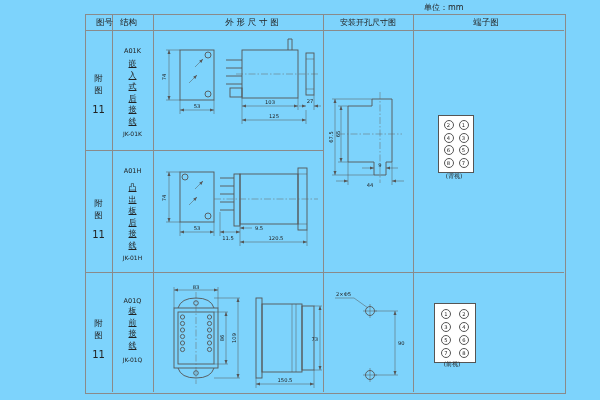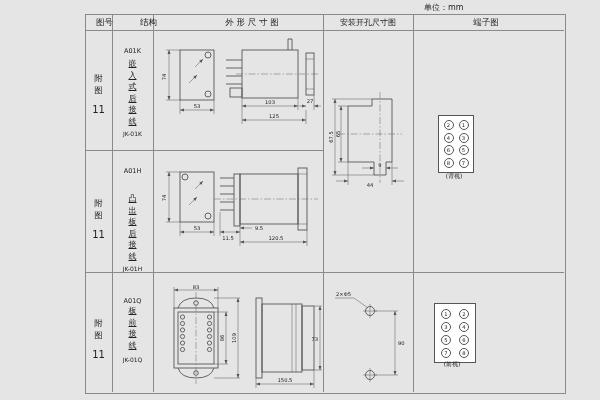--- a/index.html
+++ b/index.html
@@ -1,16 +1,16 @@
 <!DOCTYPE html>
 <html><head>
 <meta charset="utf-8">
 <style>
   html,body{margin:0;padding:0;background:#ffffff;}
-  #canvas{position:relative;width:600px;height:400px;background:#e5e5e5;overflow:hidden;
+  #canvas{position:relative;width:600px;height:400px;background:#7dd3fc;overflow:hidden;
           font-family:"DejaVu Sans","Liberation Sans",sans-serif;color:#222;}
   .abs{position:absolute;}
   .bl{position:absolute;background:#8a8a8a;}
   .hdr{position:absolute;top:17px;font-size:8.5px;color:#222;text-align:center;white-space:nowrap;}
   .ctr{text-align:center;}
   .vchars{width:11px;margin:0 auto;word-break:break-all;line-height:11.5px;font-size:8px;text-align:center;text-decoration:underline;}
   .vfig{width:12px;margin:8px auto;word-break:break-all;line-height:12px;font-size:8.5px;text-align:center;}
   .model{font-size:6.5px;}
   .code{font-size:6px;}
   .fignum{font-size:10px;}
@@ -37,21 +37,21 @@
   <div class="abs" style="left:85px;top:14px;width:479px;height:378px;border:1px solid #8a8a8a;"></div>
   <div class="bl" style="left:112px;top:14px;width:1px;height:378px;"></div>
   <div class="bl" style="left:153px;top:14px;width:1px;height:378px;"></div>
   <div class="bl" style="left:323px;top:14px;width:1px;height:378px;"></div>
   <div class="bl" style="left:413px;top:14px;width:1px;height:378px;"></div>
   <div class="bl" style="left:85px;top:30px;width:479px;height:1px;"></div>
   <div class="bl" style="left:85px;top:150px;width:238px;height:1px;"></div>
   <div class="bl" style="left:85px;top:272px;width:479px;height:1px;"></div>
 
   <div class="hdr" style="left:91px;width:27px;">图号</div>
-  <div class="hdr" style="left:128px;width:41px;">结构</div>
+  <div class="hdr" style="left:108px;width:41px;">结构</div>
   <div class="hdr" style="left:167px;width:170px;">外 形 尺 寸 图</div>
   <div class="hdr" style="left:323px;width:90px;font-size:8px;font-family:Liberation Mono, monospace;">安装开孔尺寸图</div>
   <div class="hdr" style="left:413px;width:146px;">端子图</div>
 
   <div class="abs ctr" style="left:85px;top:64px;width:27px;">
     <div class="vfig">附图</div>
     <div class="fignum">11</div>
   </div>
   <div class="abs ctr" style="left:85px;top:189px;width:27px;">
     <div class="vfig">附图</div>
@@ -62,21 +62,21 @@
     <div class="fignum">11</div>
   </div>
 
   <div class="abs ctr" style="left:112px;top:47px;width:41px;">
     <div class="model">A01K</div>
     <div class="vchars" style="margin-top:3px;">嵌入式后接线</div>
     <div class="code" style="margin-top:3px;">JK-01K</div>
   </div>
   <div class="abs ctr" style="left:112px;top:167px;width:41px;">
     <div class="model">A01H</div>
-    <div class="vchars" style="margin-top:18px;">凸出板后接线</div>
+    <div class="vchars" style="margin-top:7px;">凸出板后接线</div>
     <div class="code" style="margin-top:3px;">JK-01H</div>
   </div>
   <div class="abs ctr" style="left:112px;top:297px;width:41px;">
     <div class="model">A01Q</div>
     <div class="vchars" style="margin-top:0;">板前接线</div>
     <div class="code" style="margin-top:5px;">JK-01Q</div>
   </div>
 
   <svg style="left:156px;top:36px;" width="166" height="114" viewBox="0 0 166 114">
 

